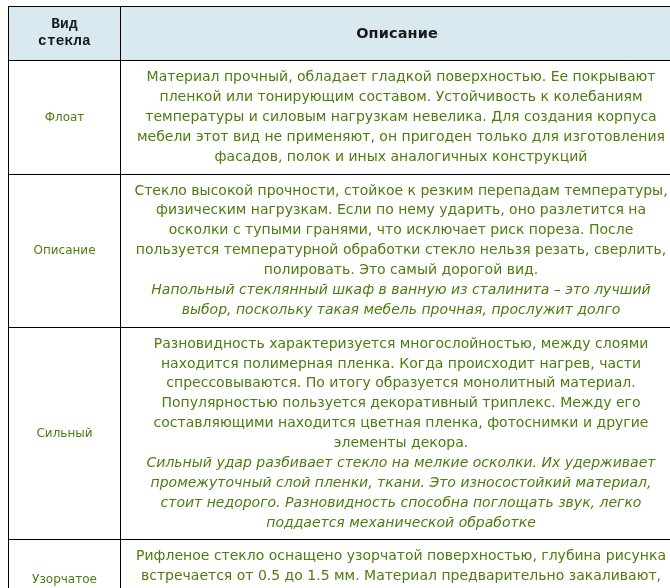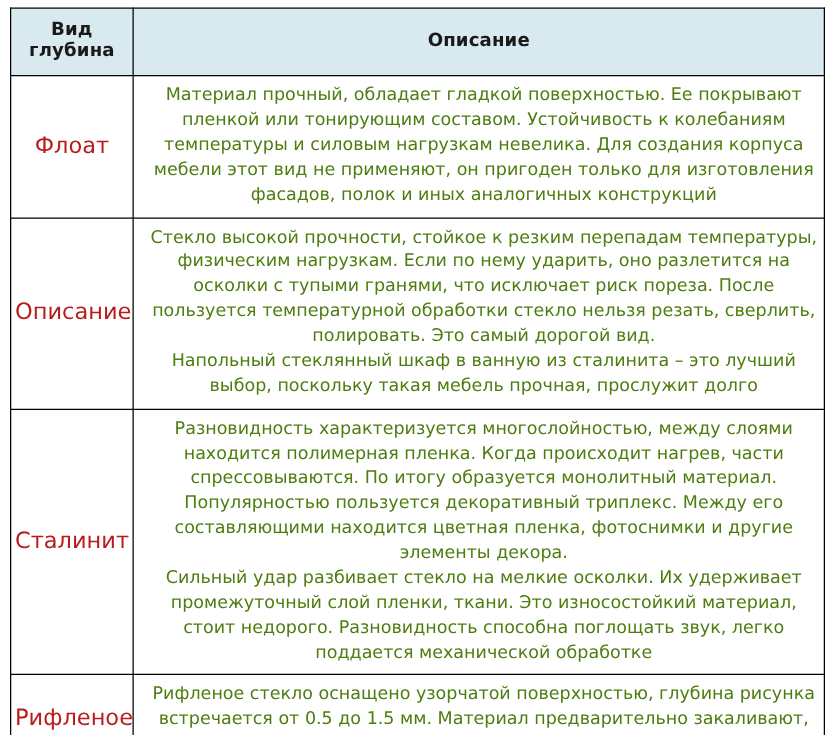--- a/index.html
+++ b/index.html
@@ -41,57 +41,58 @@
     color: #1a1a1a;
     font-weight: bold;
     font-size: 14.5px;
     line-height: 1.18;
     letter-spacing: 0.1px;
     padding: 9px 4px 10px 4px;
     height: 45px;
     box-sizing: border-box;
   }
 
-  th.col-kind { width: 98px; }
+  th.col-kind { width: 112px; font-family: Liberation Mono, monospace; }
   th.col-desc { width: 553px; }
 
   tbody td.cell-kind {
     width: 97px;
-    font-size: 18px;
-    color: #b91c1c;
+    font-size: 12px;
+    color: #4d7c0f;
     padding: 4px 3px;
     line-height: 1.25;
   }
 
   tbody td.cell-desc {
     width: 553px;
     font-size: 14px;
     color: #4d7c0f;
     line-height: 1.42;
     padding: 6px 2px 7px 10px;
   }
 
   tbody td.cell-desc p {
     margin: 0;
     padding: 0;
   }
   tbody td.cell-desc p + p {
     margin-top: 0px;
+    font-style: italic;
   }
 </style>
 </head>
 <body>
 
 <div class="table-wrap">
   <table class="glass-table">
     <thead>
       <tr>
         <th class="col-kind">
           <span>Вид</span><br>
-          <span>глубина</span>
+          <span>стекла</span>
         </th>
         <th class="col-desc">Описание</th>
       </tr>
     </thead>
     <tbody>
       <tr>
         <td class="cell-kind">
           <span>Флоат</span>
         </td>
         <td class="cell-desc">
@@ -102,30 +103,30 @@
         <td class="cell-kind">
           <span>Описание</span>
         </td>
         <td class="cell-desc">
           <p>Стекло высокой прочности, стойкое к резким перепадам температуры, физическим нагрузкам. Если по нему ударить, оно разлетится на осколки с тупыми гранями, что исключает риск пореза. После пользуется температурной обработки стекло нельзя резать, сверлить, полировать. Это самый дорогой вид.</p>
           <p>Напольный стеклянный шкаф в ванную из сталинита – это лучший выбор, поскольку такая мебель прочная, прослужит долго</p>
         </td>
       </tr>
       <tr>
         <td class="cell-kind">
-          <span>Сталинит</span>
+          <span>Сильный</span>
         </td>
         <td class="cell-desc">
           <p>Разновидность характеризуется многослойностью, между слоями находится полимерная пленка. Когда происходит нагрев, части спрессовываются. По итогу образуется монолитный материал. Популярностью пользуется декоративный триплекс. Между его составляющими находится цветная пленка, фотоснимки и другие элементы декора.</p>
           <p>Сильный удар разбивает стекло на мелкие осколки. Их удерживает промежуточный слой пленки, ткани. Это износостойкий материал, стоит недорого. Разновидность способна поглощать звук, легко поддается механической обработке</p>
         </td>
       </tr>
       <tr>
         <td class="cell-kind">
-          <span>Рифленое</span><br>
+          <span>Узорчатое</span><br>
           <span>стекло</span>
         </td>
         <td class="cell-desc">
           <p>Рифленое стекло оснащено узорчатой поверхностью, глубина рисунка встречается от 0.5 до 1.5 мм. Материал предварительно закаливают, чтобы сохранить рельефность. Это стекло предназначено для мебельных вставок. Оно бывает цветное, прозрачное или матовое</p>
         </td>
       </tr>
     </tbody>
   </table>
 </div>
 

